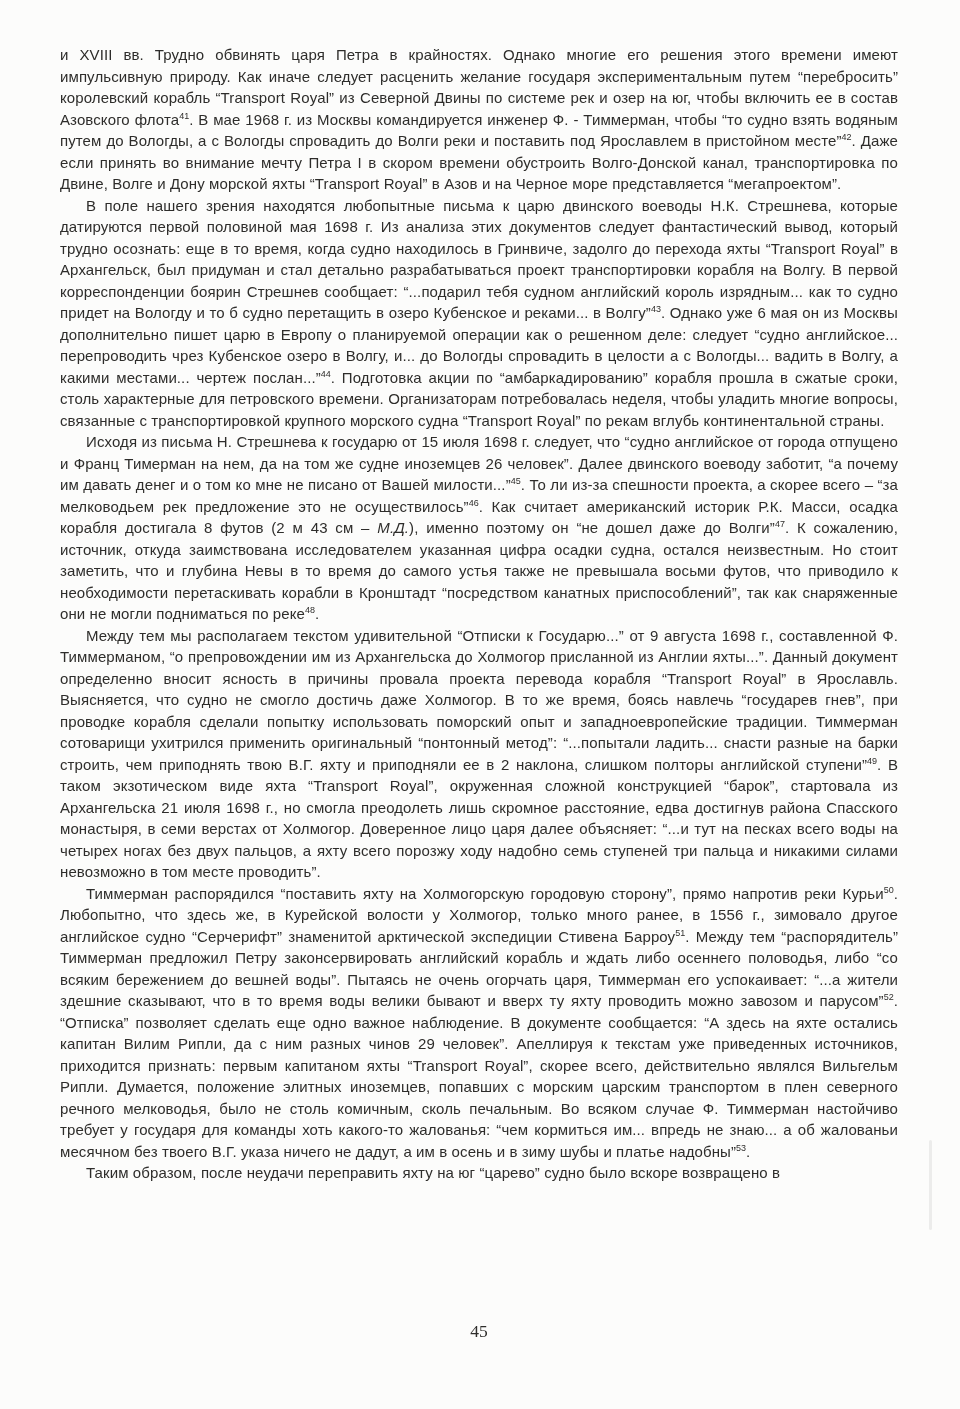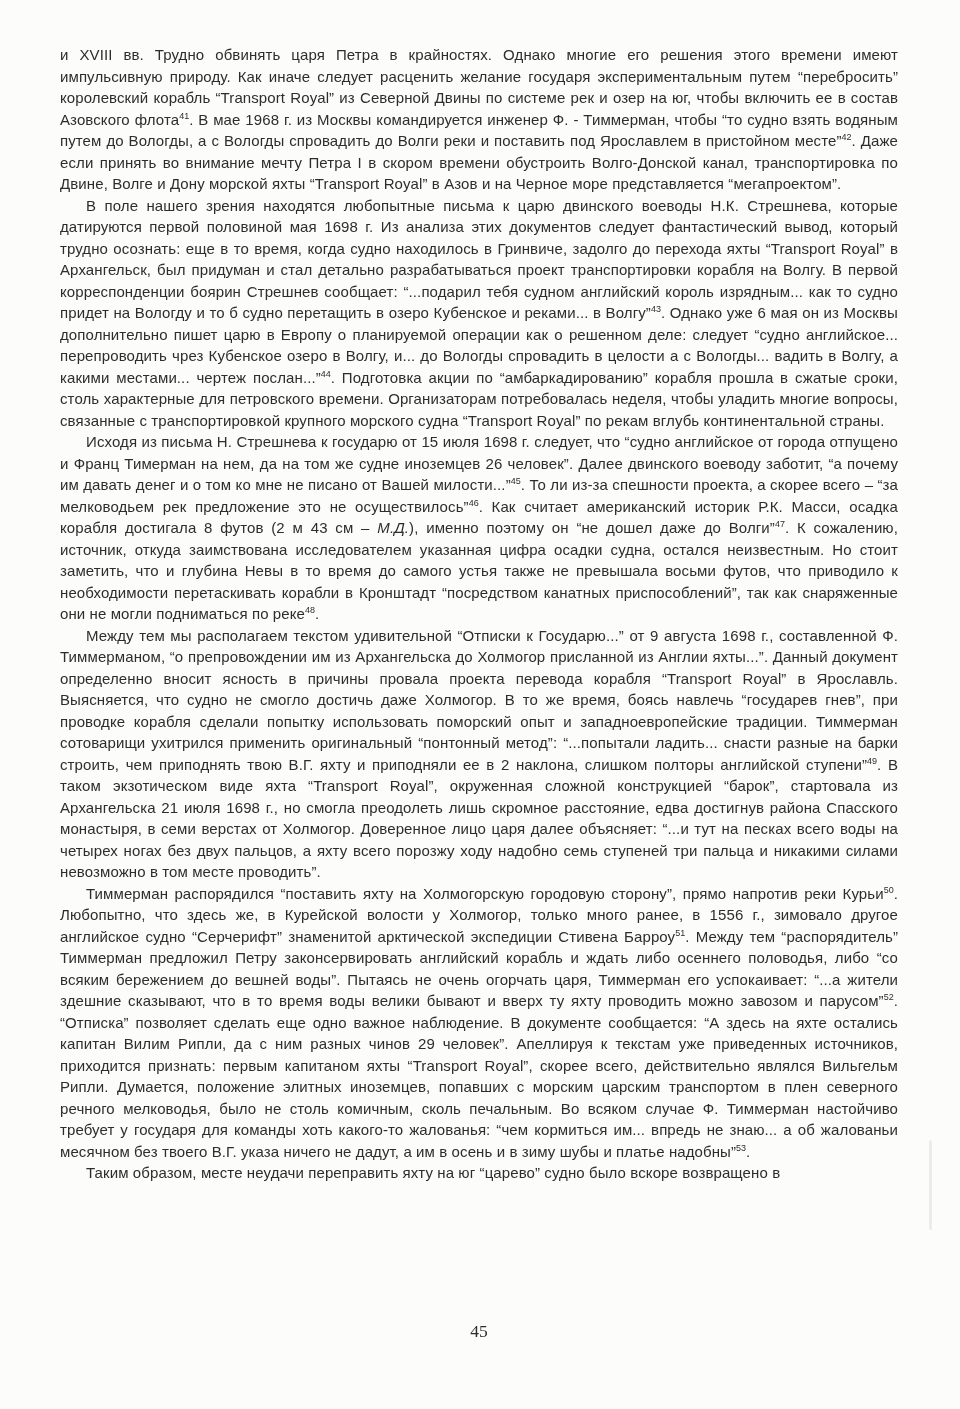--- a/index.html
+++ b/index.html
@@ -73,17 +73,17 @@
 </head>
 <body>
 
 <div class="page">
   <div class="text-block">
     <p class="para"><span>и XVIII вв. Трудно обвинять царя Петра в крайностях. Однако многие его решения этого времени имеют импульсивную природу. Как иначе следует расценить желание государя экспериментальным путем “перебросить” королевский корабль “Transport Royal” из Северной Двины по системе рек и озер на юг, чтобы включить ее в состав Азовского флота</span><sup>41</sup><span>. В мае 1968 г. из Москвы командируется инженер Ф. - Тиммерман, чтобы “то судно взять водяным путем до Вологды, а с Вологды спровадить до Волги реки и поставить под Ярославлем в пристойном месте”</span><sup>42</sup><span>. Даже если принять во внимание мечту Петра I в скором времени обустроить Волго-Донской канал, транспортировка по Двине, Волге и Дону морской яхты “Transport Royal” в Азов и на Черное море представляется “мегапроектом”.</span></p>
     <p class="para indent"><span>В поле нашего зрения находятся любопытные письма к царю двинского воеводы Н.К. Стрешнева, которые датируются первой половиной мая 1698 г. Из анализа этих документов следует фантастический вывод, который трудно осознать: еще в то время, когда судно находилось в Гринвиче, задолго до перехода яхты “Transport Royal” в Архангельск, был придуман и стал детально разрабатываться проект транспортировки корабля на Волгу. В первой корреспонденции боярин Стрешнев сообщает: “...подарил тебя судном английский король изрядным... как то судно придет на Вологду и то б судно перетащить в озеро Кубенское и реками... в Волгу”</span><sup>43</sup><span>. Однако уже 6 мая он из Москвы дополнительно пишет царю в Европу о планируемой операции как о решенном деле: следует “судно английское... перепроводить чрез Кубенское озеро в Волгу, и... до Вологды спровадить в целости а с Вологды... вадить в Волгу, а какими местами... чертеж послан...”</span><sup>44</sup><span>. Подготовка акции по “амбаркадированию” корабля прошла в сжатые сроки, столь характерные для петровского времени. Организаторам потребовалась неделя, чтобы уладить многие вопросы, связанные с транспортировкой крупного морского судна “Transport Royal” по рекам вглубь континентальной страны.</span></p>
     <p class="para indent"><span>Исходя из письма Н. Стрешнева к государю от 15 июля 1698 г. следует, что “судно английское от города отпущено и Франц Тимерман на нем, да на том же судне иноземцев 26 человек”. Далее двинского воеводу заботит, “а почему им давать денег и о том ко мне не писано от Вашей милости...”</span><sup>45</sup><span>. То ли из-за спешности проекта, а скорее всего – “за мелководьем рек предложение это не осуществилось”</span><sup>46</sup><span>. Как считает американский историк Р.К. Масси, осадка корабля достигала 8 футов (2 м 43 см – </span><i>М.Д.</i><span>), именно поэтому он “не дошел даже до Волги”</span><sup>47</sup><span>. К сожалению, источник, откуда заимствована исследователем указанная цифра осадки судна, остался неизвестным. Но стоит заметить, что и глубина Невы в то время до самого устья также не превышала восьми футов, что приводило к необходимости перетаскивать корабли в Кронштадт “посредством канатных приспособлений”, так как снаряженные они не могли подниматься по реке</span><sup>48</sup><span>.</span></p>
     <p class="para indent"><span>Между тем мы располагаем текстом удивительной “Отписки к Государю...” от 9 августа 1698 г., составленной Ф. Тиммерманом, “о препровождении им из Архангельска до Холмогор присланной из Англии яхты...”. Данный документ определенно вносит ясность в причины провала проекта перевода корабля “Transport Royal” в Ярославль. Выясняется, что судно не смогло достичь даже Холмогор. В то же время, боясь навлечь “государев гнев”, при проводке корабля сделали попытку использовать поморский опыт и западноевропейские традиции. Тиммерман сотоварищи ухитрился применить оригинальный “понтонный метод”: “...попытали ладить... снасти разные на барки строить, чем приподнять твою В.Г. яхту и приподняли ее в 2 наклона, слишком полторы английской ступени”</span><sup>49</sup><span>. В таком экзотическом виде яхта “Transport Royal”, окруженная сложной конструкцией “барок”, стартовала из Архангельска 21 июля 1698 г., но смогла преодолеть лишь скромное расстояние, едва достигнув района Спасского монастыря, в семи верстах от Холмогор. Доверенное лицо царя далее объясняет: “...и тут на песках всего воды на четырех ногах без двух пальцов, а яхту всего порозжу ходу надобно семь ступеней три пальца и никакими силами невозможно в том месте проводить”.</span></p>
     <p class="para indent"><span>Тиммерман распорядился “поставить яхту на Холмогорскую городовую сторону”, прямо напротив реки Курьи</span><sup>50</sup><span>. Любопытно, что здесь же, в Курейской волости у Холмогор, только много ранее, в 1556 г., зимовало другое английское судно “Серчерифт” знаменитой арктической экспедиции Стивена Барроу</span><sup>51</sup><span>. Между тем “распорядитель” Тиммерман предложил Петру законсервировать английский корабль и ждать либо осеннего половодья, либо “со всяким бережением до вешней воды”. Пытаясь не очень огорчать царя, Тиммерман его успокаивает: “...а жители здешние сказывают, что в то время воды велики бывают и вверх ту яхту проводить можно завозом и парусом”</span><sup>52</sup><span>. “Отписка” позволяет сделать еще одно важное наблюдение. В документе сообщается: “А здесь на яхте остались капитан Вилим Рипли, да с ним разных чинов 29 человек”. Апеллируя к текстам уже приведенных источников, приходится признать: первым капитаном яхты “Transport Royal”, скорее всего, действительно являлся Вильгельм Рипли. Думается, положение элитных иноземцев, попавших с морским царским транспортом в плен северного речного мелководья, было не столь комичным, сколь печальным. Во всяком случае Ф. Тиммерман настойчиво требует у государя для команды хоть какого-то жалованья: “чем кормиться им... впредь не знаю... а об жалованьи месячном без твоего В.Г. указа ничего не дадут, а им в осень и в зиму шубы и платье надобны”</span><sup>53</sup><span>.</span></p>
-    <p class="para indent"><span>Таким образом, месте неудачи переправить яхту на юг “царево” судно было вскоре возвращено в</span></p>
+    <p class="para indent"><span>Таким образом, после неудачи переправить яхту на юг “царево” судно было вскоре возвращено в</span></p>
   </div>
   <div class="page-number">45</div>
   <div class="scan-smudge"></div>
 </div>
 
 </body></html>

